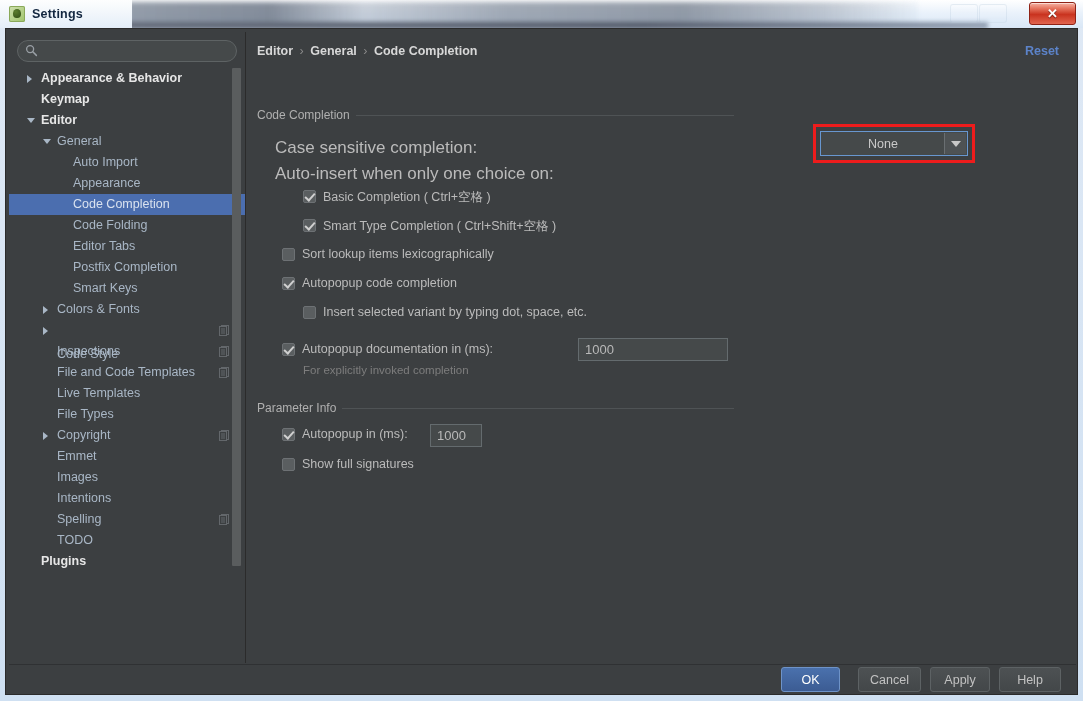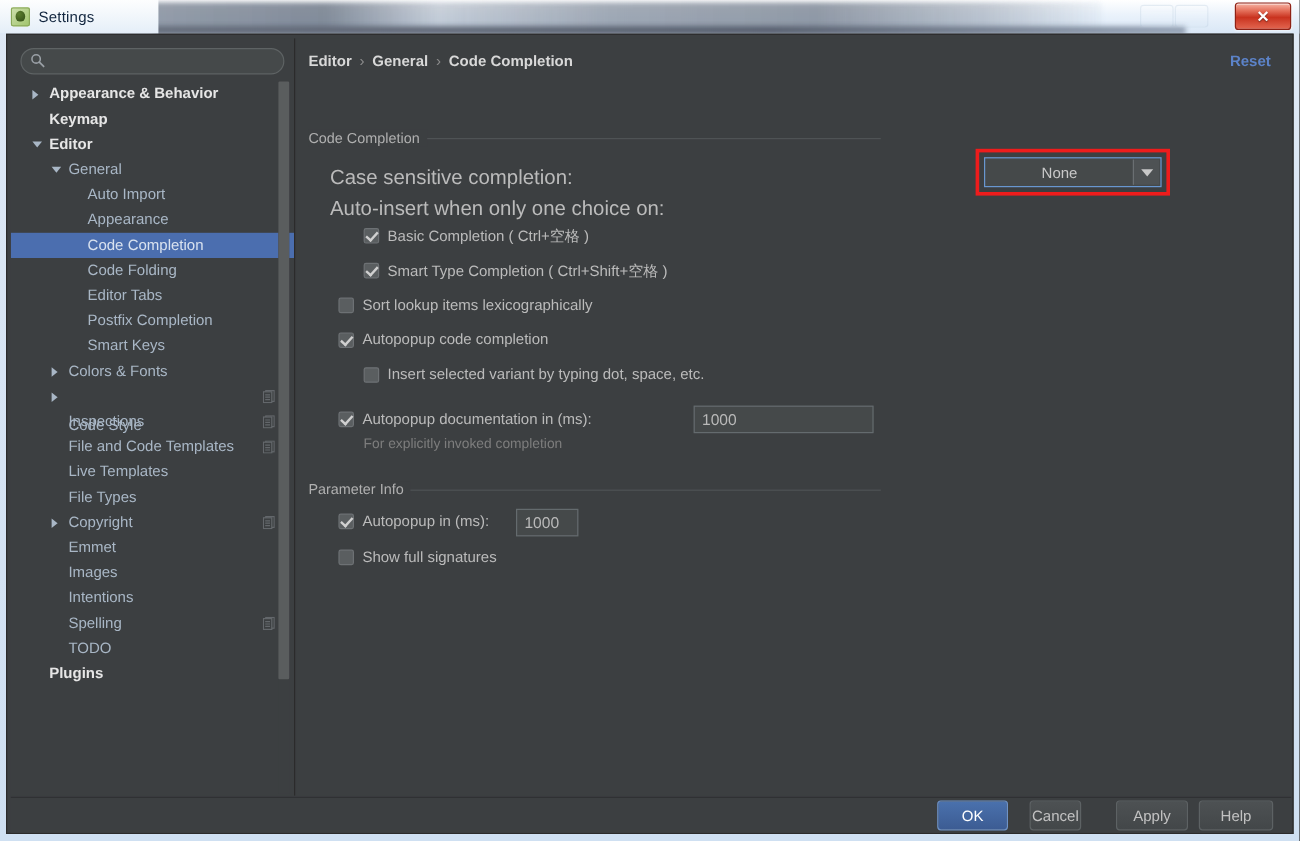--- a/index.html
+++ b/index.html
@@ -63,21 +63,21 @@
     box-shadow: inset 0 0 0 1px #8aa95a;
   }
   #app-icon::after {
     content: "";
     position: absolute; left: 4px; top: 3px;
     width: 8px; height: 9px;
     border-radius: 50% 50% 45% 45%;
     background: radial-gradient(circle at 35% 30%, #5b7d2e 0%, #3d5a1d 70%);
   }
   #app-title {
-    font-size: 12.5px; color: #12263f; letter-spacing: .2px;
+    font-size: 12.5px; color: #12263f; letter-spacing: .2px; font-weight: bold;
   }
   #close-btn {
     position: absolute; right: 7px; top: 2px;
     width: 45px; height: 21px;
     border-radius: 3px;
     background: linear-gradient(180deg,#f6b3a4 0%,#e4705b 28%,#c9331f 55%,#e2654f 100%);
     border: 1px solid #8f2216;
     box-shadow: inset 0 1px 0 rgba(255,255,255,.55), 0 0 2px rgba(255,255,255,.6);
     display: flex; align-items: center; justify-content: center;
     color: #fff; font-size: 13px; font-weight: bold;
@@ -544,19 +544,19 @@
 
       <div>
         <div class="cb" style="left:35px; top:426px;"></div>
         <div class="cb-label" style="left:55px; top:425px;">Show full signatures</div>
       </div>
 
     </div>
 
     <div id="bottom-bar">
       <div class="dlg-btn default" style="left:772px; width:59px;">OK</div>
-      <div class="dlg-btn" style="left:849px; width:43px;">Cancel</div>
+      <div class="dlg-btn" style="left:849px; width:63px;">Cancel</div>
       <div class="dlg-btn" style="left:921px; width:60px;">Apply</div>
       <div class="dlg-btn" style="left:990px; width:62px;">Help</div>
     </div>
 
   </div>
 </div>
 
 </body></html>

